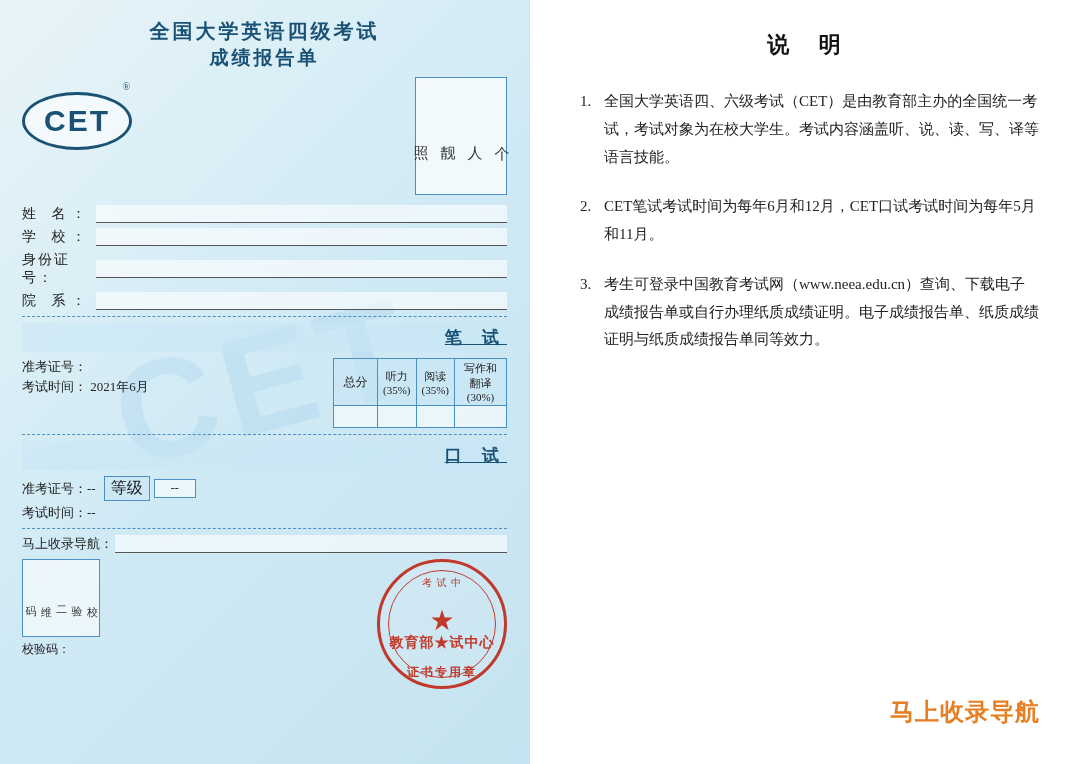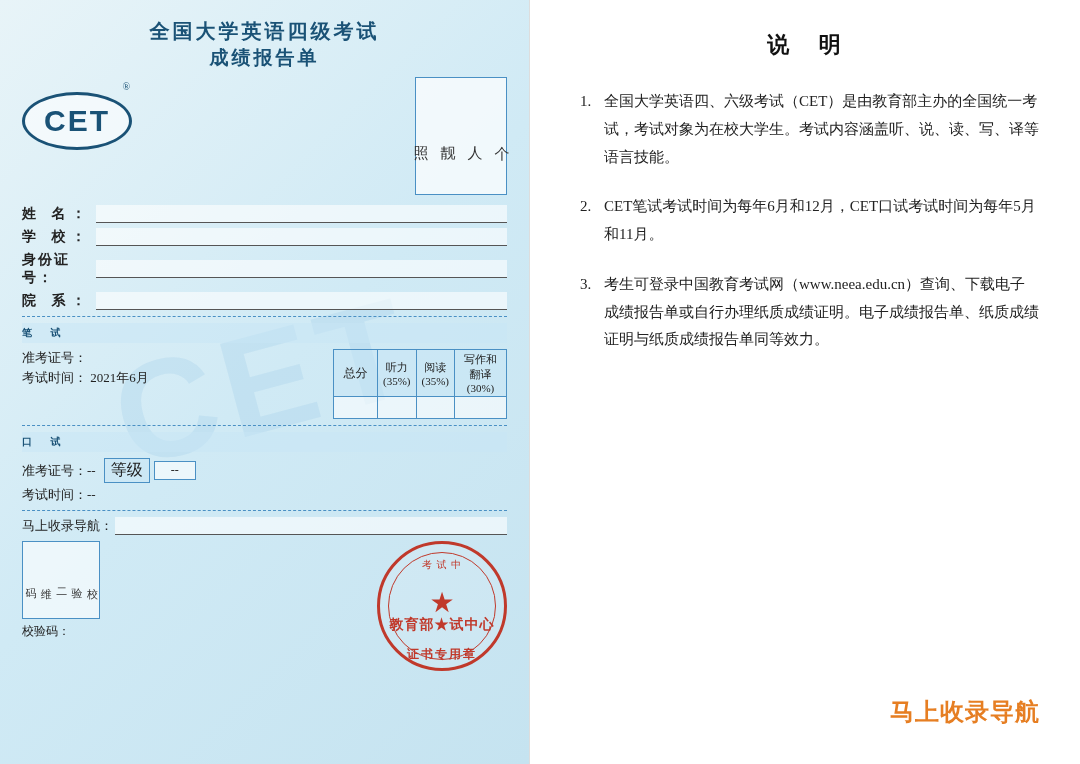--- a/index.html
+++ b/index.html
@@ -121,21 +121,20 @@
       color: #333;
       text-align: center;
       line-height: 1.8;
       writing-mode: vertical-rl;
       letter-spacing: 4px;
     }
 
     
     .info-section {
       margin-bottom: 6px;
-      font-weight: bold;
     }
     .info-row {
       display: flex;
       align-items: center;
       margin-bottom: 5px;
       font-size: 14px;
       color: #222;
     }
     .info-label {
       width: 72px;
@@ -156,28 +155,29 @@
     }
 
     
     .dashed-line {
       border-top: 1px dashed #4a90c4;
       margin: 6px 0;
     }
 
     
     .section-header {
-      text-align: left;
-      font-size: 10px;
+      text-align: right;
+      font-size: 17px;
       font-weight: bold;
       color: #1a5276;
       letter-spacing: 8px;
       margin-bottom: 6px;
       background: rgba(200, 230, 245, 0.5);
       padding: 3px 0;
+      text-decoration: underline;
     }
 
     
     .written-section {
       margin-bottom: 4px;
     }
     .written-top {
       display: flex;
       align-items: flex-start;
       margin-bottom: 3px;

